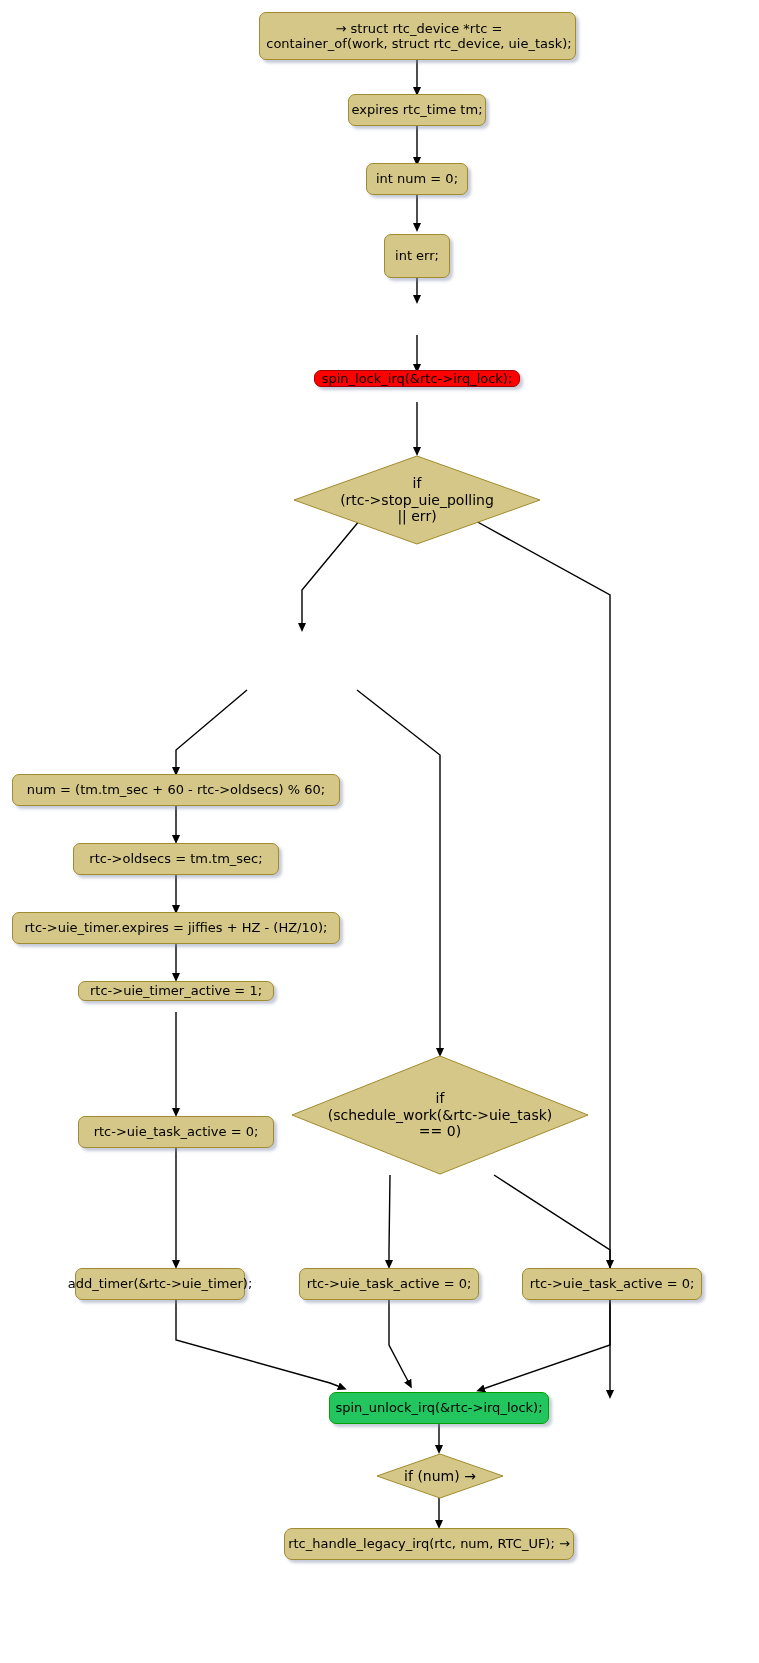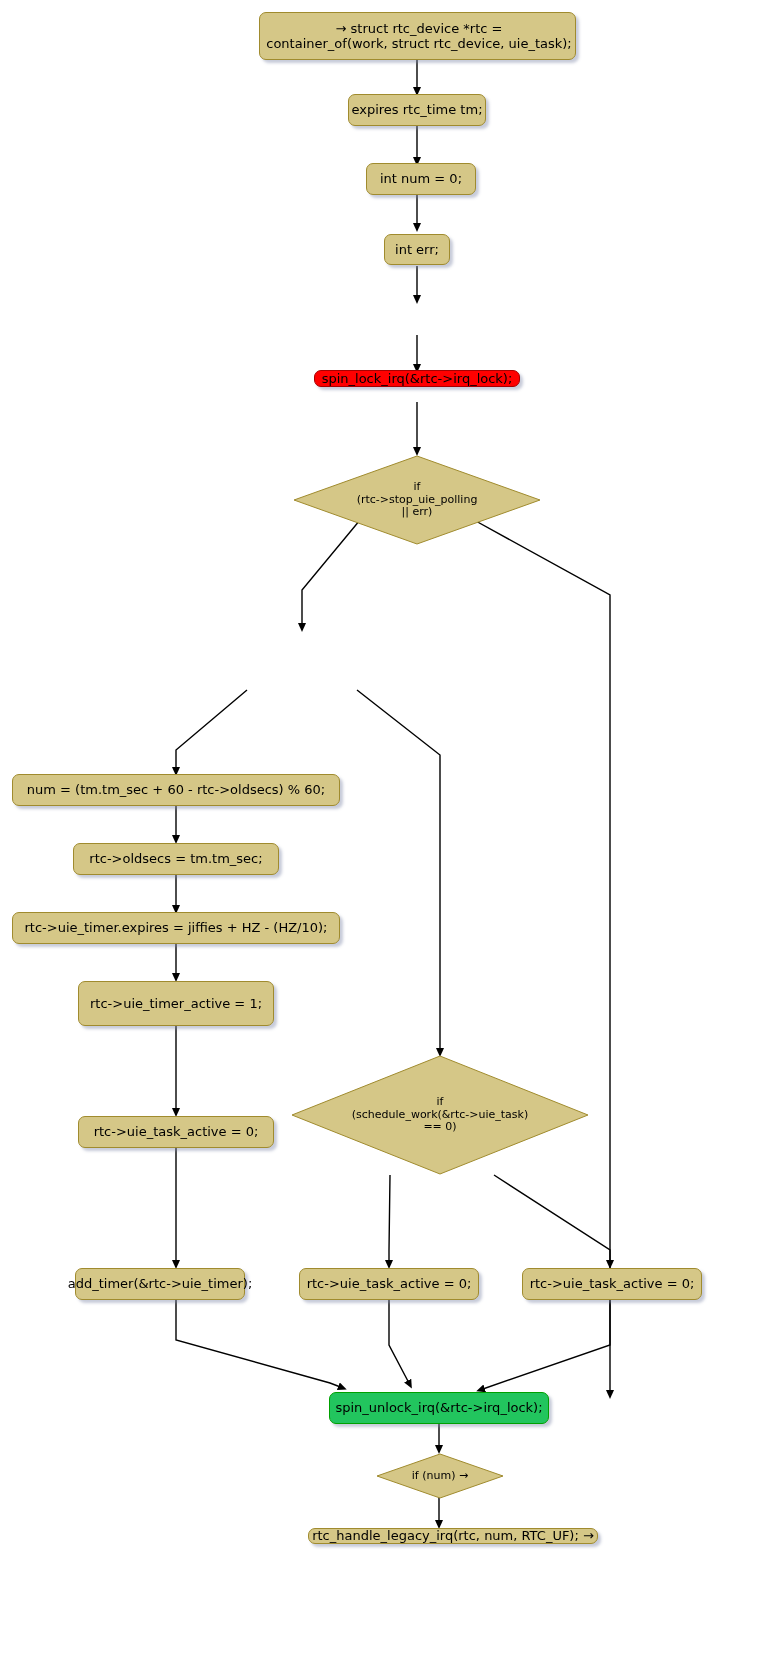--- a/index.html
+++ b/index.html
@@ -66,21 +66,21 @@
     position: absolute;
     left: 0;
     top: 0;
     width: 100%;
     height: 100%;
     display: flex;
     align-items: center;
     justify-content: center;
     text-align: center;
     white-space: pre;
-    font-size: 11px;
+    font-size: 14px;
     line-height: 1.18;
     color: #000000;
   }
 </style>
 </head>
 <body>
 
 <div id="canvas">
 
   <svg class="edges" viewBox="0 0 759 1663" xmlns="http://www.w3.org/2000/svg">
@@ -117,25 +117,25 @@
 
   <div class="node rect" style="left:259px; top:12px; width:317px; height:48px;padding-left:12px;">
     <span>→ struct rtc_device *rtc =
 container_of(work, struct rtc_device, uie_task);</span>
   </div>
 
   <div class="node rect" style="left:348px; top:94px; width:138px; height:32px;">
     <span>expires rtc_time tm;</span>
   </div>
 
-  <div class="node rect" style="left:366px; top:163px; width:110px; height:32px;">
+  <div class="node rect" style="left:366px; top:163px; width:102px; height:32px;">
     <span>int num = 0;</span>
   </div>
 
-  <div class="node rect" style="left:384px; top:234px; width:66px; height:31px;">
+  <div class="node rect" style="left:384px; top:234px; width:66px; height:44px;">
     <span>int err;</span>
   </div>
 
 
   <div class="node rect red" style="left:314px; top:370px; width:206px; height:17px;">
     <span>spin_lock_irq(&amp;rtc-&gt;irq_lock);</span>
   </div>
 
   <div class="diamondwrap" style="left:290px; top:452px; width:254px; height:96px;">
     <svg class="dshape" viewBox="0 0 254 96" xmlns="http://www.w3.org/2000/svg">
@@ -152,21 +152,21 @@
   </div>
 
   <div class="node rect" style="left:73px; top:843px; width:206px; height:32px;">
     <span>rtc-&gt;oldsecs = tm.tm_sec;</span>
   </div>
 
   <div class="node rect" style="left:12px; top:912px; width:328px; height:32px;">
     <span>rtc-&gt;uie_timer.expires = jiffies + HZ - (HZ/10);</span>
   </div>
 
-  <div class="node rect" style="left:78px; top:981px; width:196px; height:45px;">
+  <div class="node rect" style="left:78px; top:981px; width:196px; height:20px;">
     <span>rtc-&gt;uie_timer_active = 1;</span>
   </div>
 
   <div class="node rect" style="left:78px; top:1116px; width:196px; height:32px;">
     <span>rtc-&gt;uie_task_active = 0;</span>
   </div>
 
   <div class="diamondwrap" style="left:288px; top:1053px; width:304px; height:124px;">
     <svg class="dshape" viewBox="0 0 304 124" xmlns="http://www.w3.org/2000/svg">
       <polygon points="152,3 300,62 152,121 4,62" fill="#D5C787" stroke="#A08B2E" stroke-width="1"></polygon>
@@ -192,17 +192,17 @@
     <span>spin_unlock_irq(&amp;rtc-&gt;irq_lock);</span>
   </div>
 
   <div class="diamondwrap" style="left:374px; top:1452px; width:132px; height:48px;">
     <svg class="dshape" viewBox="0 0 132 48" xmlns="http://www.w3.org/2000/svg">
       <polygon points="66,2 129,24 66,46 3,24" fill="#D5C787" stroke="#A08B2E" stroke-width="1"></polygon>
     </svg>
     <div class="dlabel">if (num) →</div>
   </div>
 
-  <div class="node rect" style="left:308px; top:1528px; width:290px; height:16px;">
+  <div class="node rect" style="left:284px; top:1528px; width:290px; height:32px;border-radius:8px;">
     <span>rtc_handle_legacy_irq(rtc, num, RTC_UF); →</span>
   </div>
 
 </div>
 
 </body></html>

